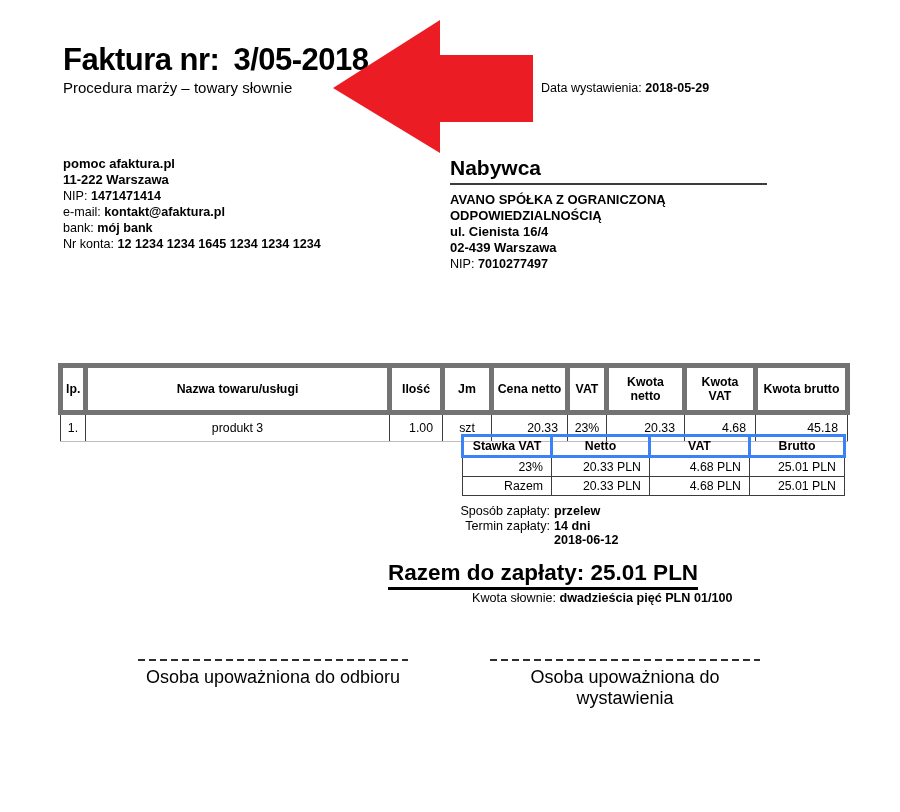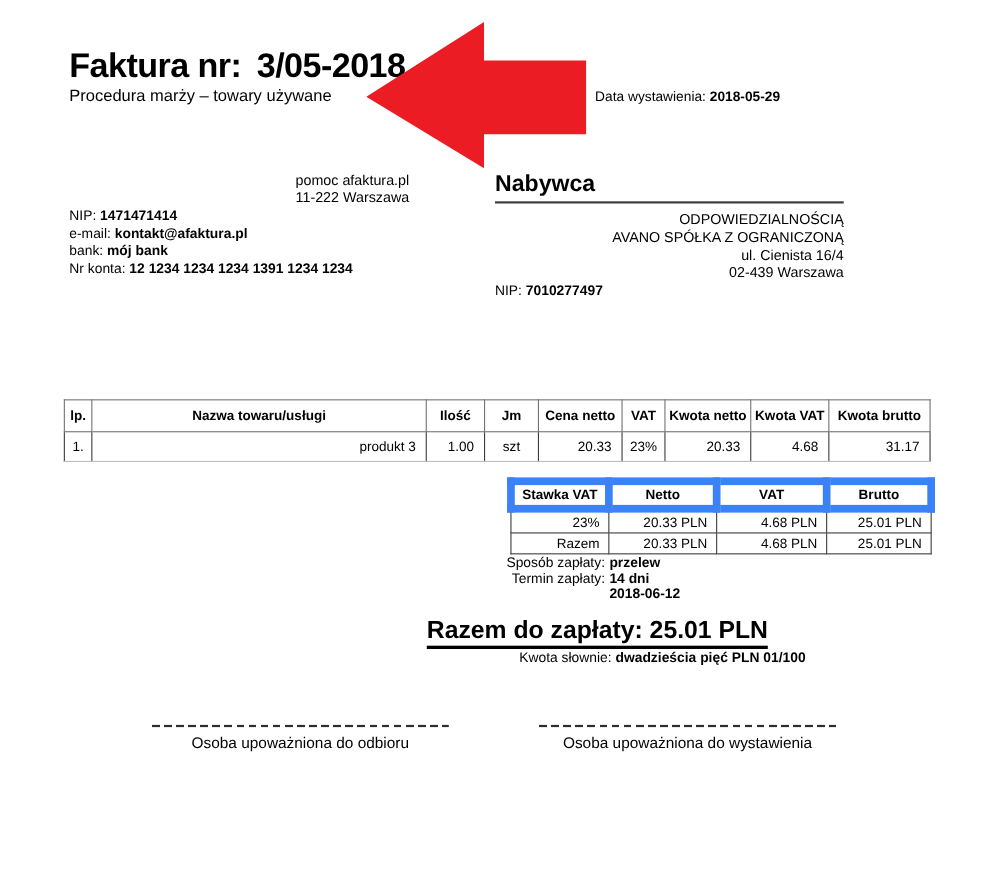--- a/index.html
+++ b/index.html
@@ -16,83 +16,83 @@
   .subtitle { position:absolute; left:63px; top:79px; font-size:15px; white-space:nowrap; }
   .arrow-svg { position:absolute; left:333px; top:20px; width:200px; height:133px; }
   .issue-date { position:absolute; left:541px; top:81px; font-size:12.5px; white-space:nowrap; }
 
   
   .party { position:absolute; top:156px; }
   .party h2 { margin:0 0 7px 0; font-size:21px; font-weight:700; border-bottom:2px solid #3c3c3c; padding-bottom:3px; }
   .seller { left:63px; width:309px; }
   .buyer  { left:450px; width:317px; }
   .line { font-size:12.6px; line-height:16px; white-space:nowrap; }
-  .line.strong { font-weight:400; font-size:13px;text-align:right; }
+  .line.strong { font-weight:700; font-size:13px; }
 
   
   table.items { position:absolute; left:58px; top:363px; width:787px; border-collapse:collapse; table-layout:fixed; }
-  table.items th { border:1px solid #737373; font-size:12.3px; font-weight:700; padding:7px 3px; text-align:center; background:#fff; }
+  table.items th { border:5px solid #737373; font-size:12.3px; font-weight:700; padding:7px 3px; text-align:center; background:#fff; }
   table.items td { border-left:1px solid #3c3c3c; border-right:1px solid #3c3c3c; border-bottom:1px solid #bdbdbd; font-size:12.3px; padding:6px 9px; }
   table.items td.c { text-align:center; padding:6px 3px; }
   table.items td.r { text-align:right; }
-  table.items td.l { text-align:right; }
+  table.items td.l { text-align:center; }
 
   
   table.vat { position:absolute; left:461px; top:434px; width:382px; border-collapse:collapse; table-layout:fixed; }
-  table.vat th { border:7px solid #3b82f6; font-size:12.3px; font-weight:700; padding:2px 3px; text-align:center; }
+  table.vat th { border:3px solid #3b82f6; font-size:12.3px; font-weight:700; padding:2px 3px; text-align:center; }
   table.vat td { border:1px solid #3c3c3c; font-size:12.3px; padding:2px 8px; text-align:right; }
 
   
   .payment { position:absolute; left:437px; top:504px; font-size:12.6px; line-height:14.6px; }
   .payment .row { white-space:nowrap; }
   .payment .plabel { display:inline-block; width:113px; text-align:right; margin-right:4px; }
 
   
   .grand-total { position:absolute; left:388px; top:560px; font-size:22.5px; font-weight:700; border-bottom:3px solid #000; padding-bottom:1px; white-space:nowrap;text-align:right; }
   .in-words { position:absolute; left:472px; top:591px; font-size:12.6px; white-space:nowrap; }
 
   
   .sig { position:absolute; top:659px; text-align:center; }
   .sig-left  { left:138px; width:270px; }
   .sig-right { left:490px; width:270px; }
   .dashes { height:2px; background:repeating-linear-gradient(90deg,#2e2e2e 0 7px,transparent 7px 11px); }
-  .sig-label { margin-top:6px; font-size:14px; }
+  .sig-label { margin-top:6px; font-size:18px; }
 </style>
 </head>
 <body>
 
 <div class="page">
 
   <div class="title">
     <span>Faktura nr:</span><span class="num">3/05-2018</span>
   </div>
-  <div class="subtitle">Procedura marży – towary używane</div>
+  <div class="subtitle">Procedura marży – towary słownie</div>
 
   <svg class="arrow-svg" viewBox="0 0 200 133" aria-hidden="true">
     <polygon points="0,68 107,0 107,35 200,35 200,102 107,102 107,133" fill="#ec1c24"></polygon>
   </svg>
 
   <div class="issue-date">
     <span>Data wystawienia:</span>
     <span class="b">2018-05-29</span>
   </div>
 
   <section class="party seller">
     <div class="line strong">pomoc afaktura.pl</div>
     <div class="line strong">11-222 Warszawa</div>
     <div class="line"><span>NIP:</span> <span class="b">1471471414</span></div>
     <div class="line"><span>e-mail:</span> <span class="b">kontakt@afaktura.pl</span></div>
     <div class="line"><span>bank:</span> <span class="b">mój bank</span></div>
-    <div class="line"><span>Nr konta:</span> <span class="b">12 1234 1234 1234 1391 1234 1234</span></div>
+    <div class="line"><span>Nr konta:</span> <span class="b">12 1234 1234 1645 1234 1234 1234</span></div>
   </section>
 
   <section class="party buyer">
     <h2>Nabywca</h2>
+    <div class="line strong">AVANO SPÓŁKA Z OGRANICZONĄ</div>
     <div class="line strong">ODPOWIEDZIALNOŚCIĄ</div>
-    <div class="line strong">AVANO SPÓŁKA Z OGRANICZONĄ</div>
     <div class="line strong">ul. Cienista 16/4</div>
     <div class="line strong">02-439 Warszawa</div>
     <div class="line"><span>NIP:</span> <span class="b">7010277497</span></div>
   </section>
 
   <table class="items">
     <colgroup>
       <col style="width:25px">
         <col style="width:304px">
         <col style="width:53px">
@@ -119,21 +119,21 @@
     <tbody>
       <tr>
         <td class="c">1.</td>
         <td class="l">produkt 3</td>
         <td class="r">1.00</td>
         <td class="c">szt</td>
         <td class="r">20.33</td>
         <td class="c">23%</td>
         <td class="r">20.33</td>
         <td class="r">4.68</td>
-        <td class="r">31.17</td>
+        <td class="r">45.18</td>
       </tr>
     </tbody>
   </table>
 
   <table class="vat">
     <colgroup>
       <col style="width:89px">
         <col style="width:98px">
         <col style="width:100px">
         <col style="width:95px">

